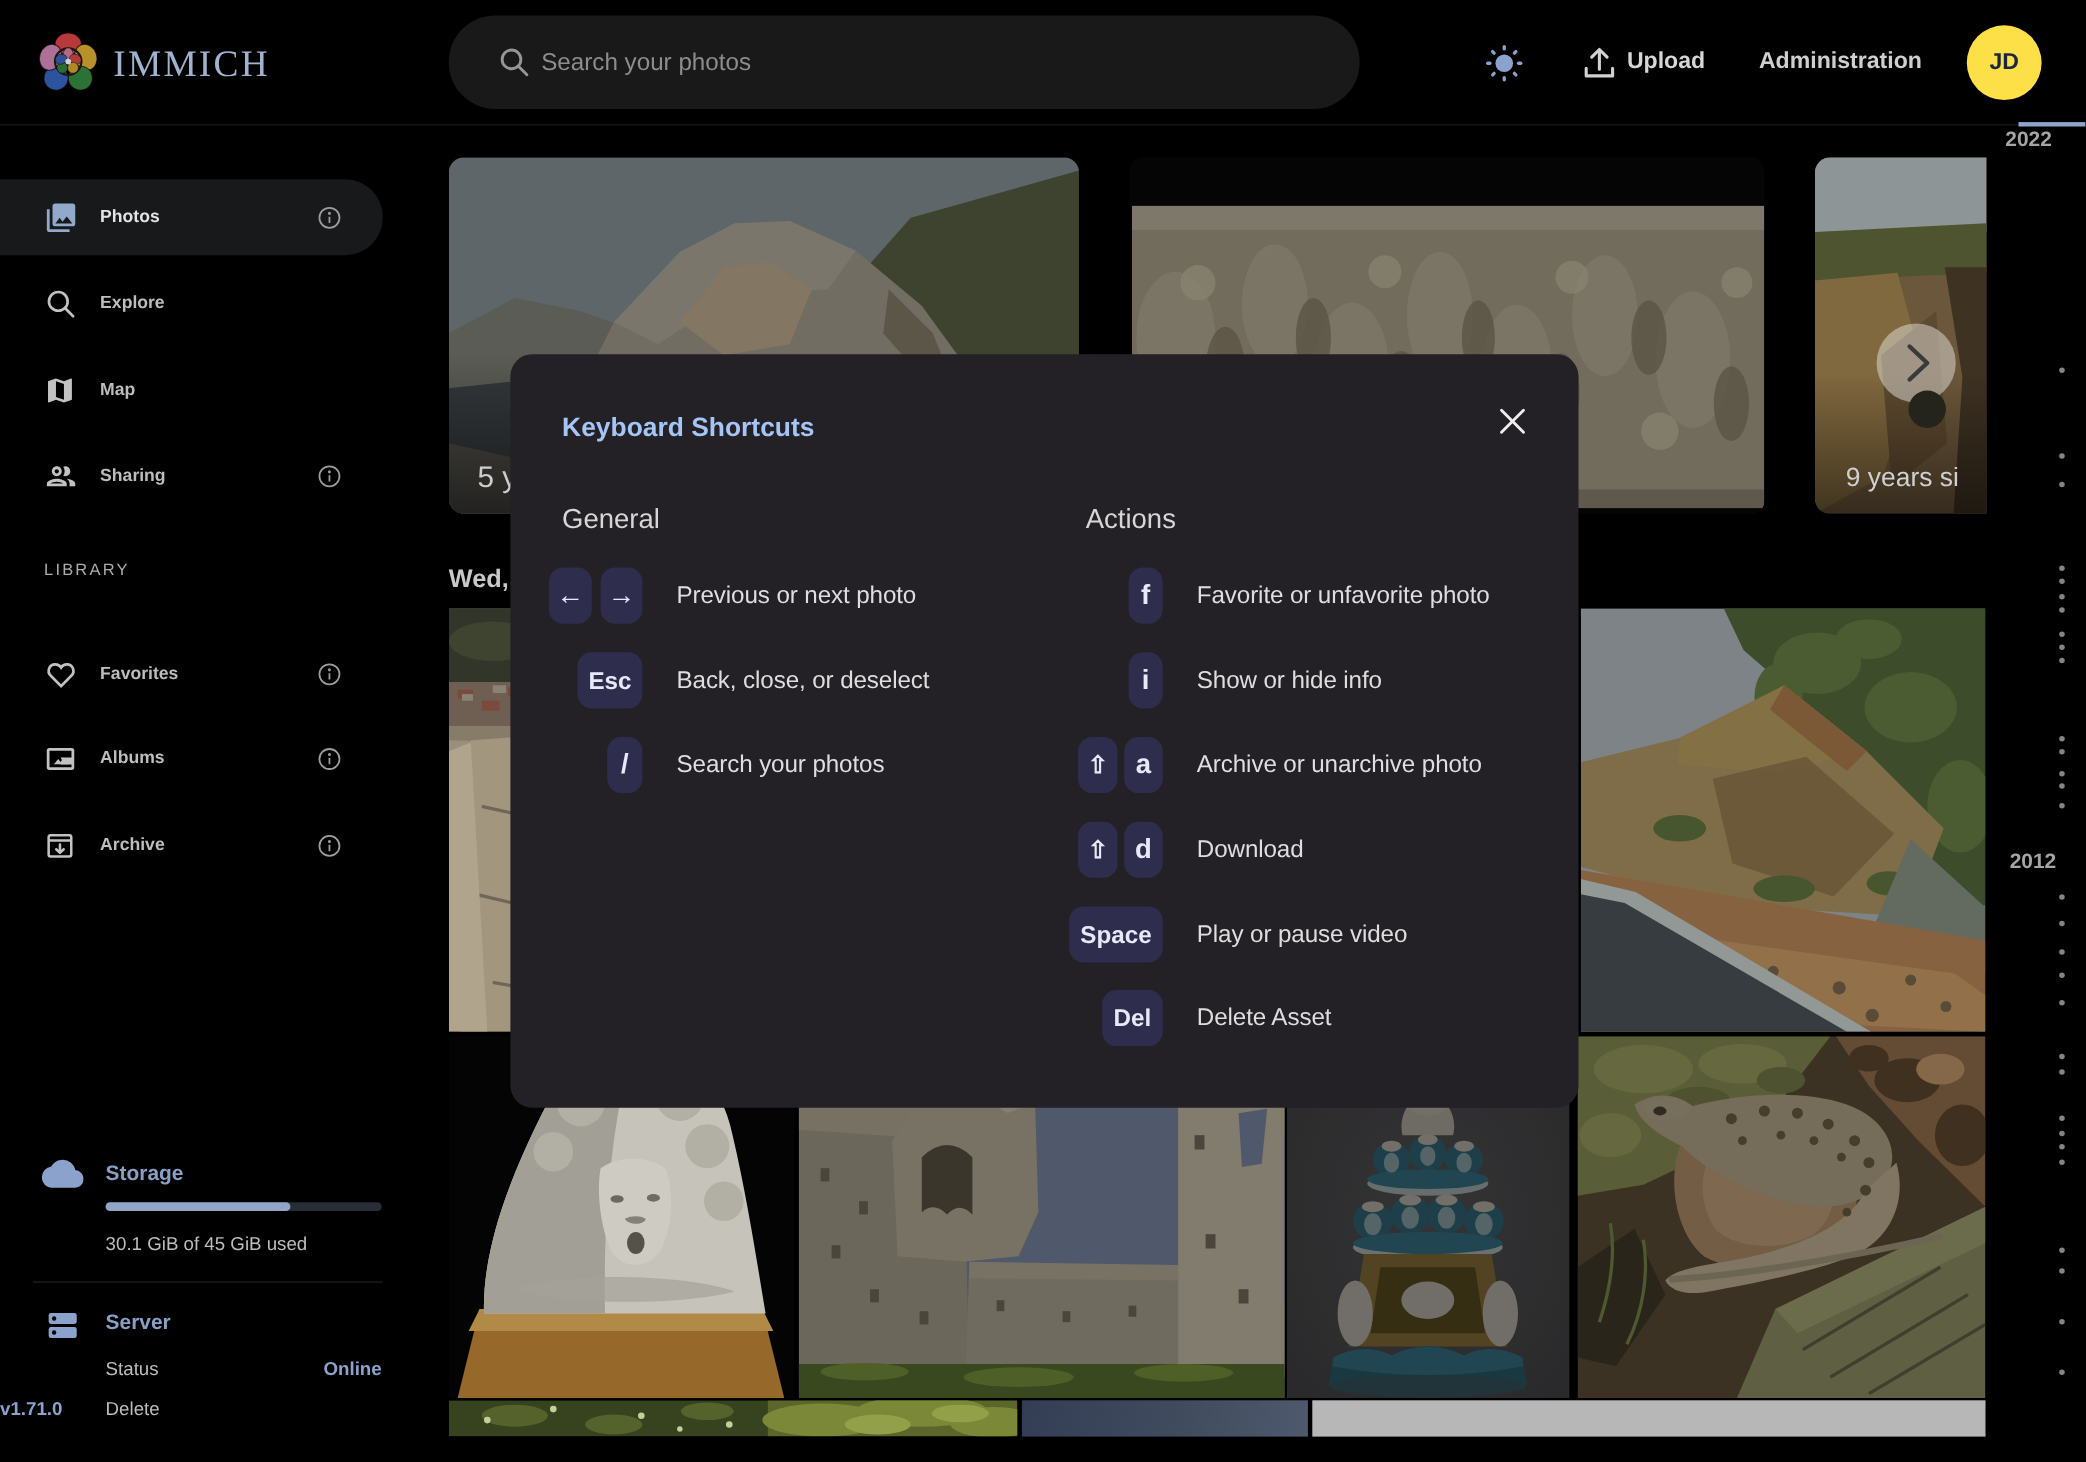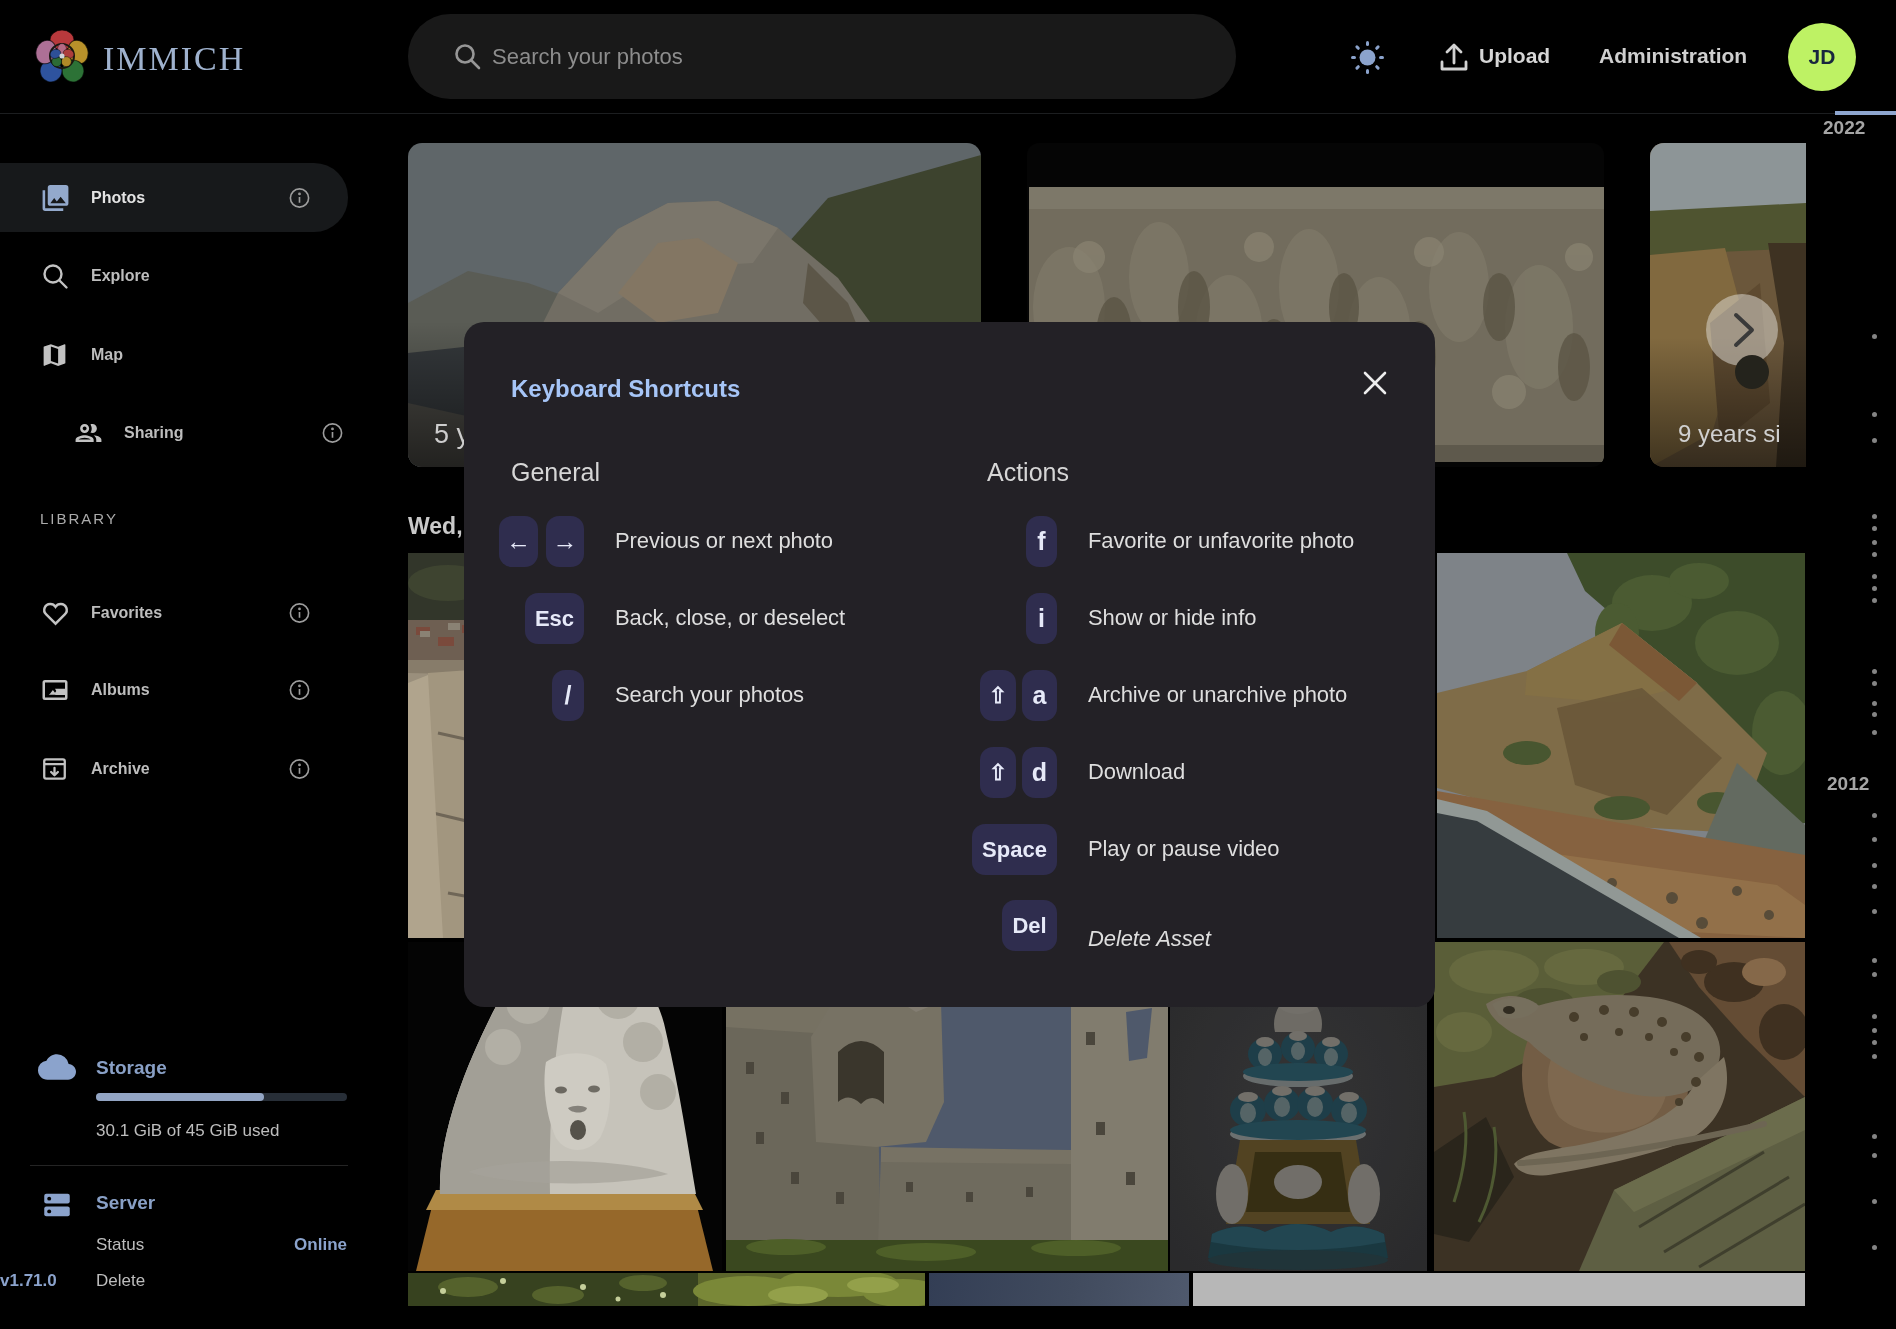--- a/index.html
+++ b/index.html
@@ -438,21 +438,21 @@
         <line x1="26.7" y1="8.3" x2="28.1" y2="6.9"></line>
     </g>
   </svg>
   <svg class="abs" style="left:1436px; top:39px;" width="36" height="36" viewBox="0 0 36 36" fill="none" stroke="#d2d2d2" stroke-width="2.8" stroke-linecap="round" stroke-linejoin="round">
     <path d="M6 23 v7 h24 v-7"></path>
     <path d="M18 24 V7"></path>
     <path d="M11 13 L18 6 L25 13"></path>
   </svg>
   <div class="abs navtxt" style="left:1479px; top:44px; color:#d6d6d6;">Upload</div>
   <div class="abs navtxt" style="left:1599px; top:44px;">Administration</div>
-  <div class="abs" style="left:1788px; top:23px; width:68px; height:68px; border-radius:50%; background:#bef264; color:#18263e; font-size:21px; font-weight:700; display:flex; align-items:center; justify-content:center;">JD</div>
+  <div class="abs" style="left:1788px; top:23px; width:68px; height:68px; border-radius:50%; background:#fde047; color:#18263e; font-size:21px; font-weight:700; display:flex; align-items:center; justify-content:center;">JD</div>
 </div>
 
 <div id="sidebar">
   <div class="sideitem" style="top:49px; background:#17191b; border-radius:0 34px 34px 0;">
     <svg class="ic" width="31" height="31" viewBox="0 0 24 24" fill="#93a9cc">
       <path d="M22 16V4a2 2 0 0 0-2-2H8a2 2 0 0 0-2 2v12a2 2 0 0 0 2 2h12a2 2 0 0 0 2-2zm-11-4 2.03 2.71L16 11l4 5H8l3-4zM2 6v14a2 2 0 0 0 2 2h14v-2H4V6H2z"></path>
     </svg>
     <div class="txt" style="color:#e4e4e4;">Photos</div>
     <svg class="info" width="23" height="23" viewBox="0 0 24 24" fill="none" stroke="#9c9c9c" stroke-width="1.7">
         <circle cx="12" cy="12" r="9.5"></circle>
@@ -466,21 +466,21 @@
         <line x1="19.5" y1="19.5" x2="26.5" y2="26.5"></line>
     </svg>
     <div class="txt">Explore</div>
   </div>
   <div class="sideitem" style="top:206px;">
     <svg class="ic" width="29" height="29" viewBox="0 0 24 24" fill="#c2c2c2">
       <path d="M20.5 3l-.16.03L15 5.1 9 3 3.36 4.9c-.21.07-.36.25-.36.48V20.5c0 .28.22.5.5.5l.16-.03L9 18.9l6 2.1 5.64-1.9c.21-.07.36-.25.36-.48V3.5c0-.28-.22-.5-.5-.5zM15 19l-6-2.11V5l6 2.11V19z"></path>
     </svg>
     <div class="txt">Map</div>
   </div>
-  <div class="sideitem" style="top:284px;margin-left:33px;">
+  <div class="sideitem" style="top:284px;">
     <svg class="ic" width="31" height="31" viewBox="0 0 24 24" fill="#c2c2c2">
       <path d="M9 13.75c-2.34 0-7 1.17-7 3.5V19h14v-1.75c0-2.33-4.66-3.5-7-3.5zM4.34 17c.84-.58 2.87-1.25 4.66-1.25s3.82.67 4.66 1.25H4.34zM9 12c1.93 0 3.5-1.57 3.5-3.5S10.93 5 9 5 5.5 6.57 5.5 8.5 7.07 12 9 12zm0-5c.83 0 1.5.67 1.5 1.5S9.83 10 9 10s-1.5-.67-1.5-1.5S8.17 7 9 7zm7.04 6.81c1.16.84 1.96 1.96 1.96 3.44V19h4v-1.75c0-2.02-3.5-3.17-5.96-3.44zM15 12c1.93 0 3.5-1.57 3.5-3.5S16.93 5 15 5c-.54 0-1.04.13-1.5.35.63.89 1 1.98 1 3.15s-.37 2.26-1 3.15c.46.22.96.35 1.5.35z"></path>
     </svg>
     <div class="txt">Sharing</div>
     <svg class="info" width="23" height="23" viewBox="0 0 24 24" fill="none" stroke="#9c9c9c" stroke-width="1.7">
         <circle cx="12" cy="12" r="9.5"></circle>
         <line x1="12" y1="11" x2="12" y2="17"></line>
         <circle cx="12" cy="7.8" r="0.6" fill="#9c9c9c"></circle>
       </svg>
   </div>
@@ -609,14 +609,14 @@
   <div class="desc" style="left:624px; top:360px;">Archive or unarchive photo</div>
 
   <div class="key" style="left:516px; top:425px; width:36px; font-size:22px;">⇧</div>
   <div class="key" style="left:558px; top:425px; width:35px;">d</div>
   <div class="desc" style="left:624px; top:437px;">Download</div>
 
   <div class="key" style="left:508px; top:502px; width:85px; font-size:22px;">Space</div>
   <div class="desc" style="left:624px; top:514px;">Play or pause video</div>
 
   <div class="key" style="left:538px; top:578px; width:55px; font-size:22px;">Del</div>
-  <div class="desc" style="left:624px; top:604px;font-style:italic;">Delete Asset</div>
+  <div class="desc" style="left:624px; top:590px;">Delete Asset</div>
 </div>
 
 </body></html>

